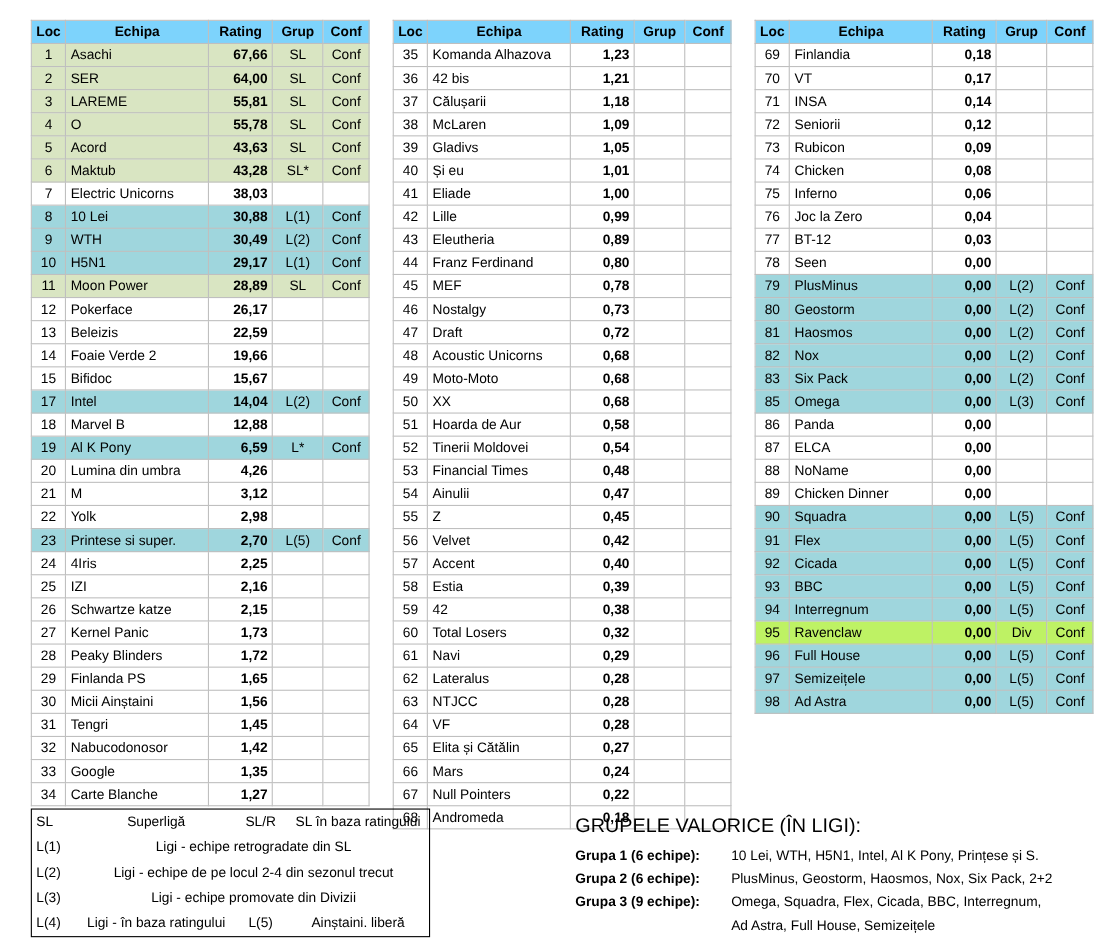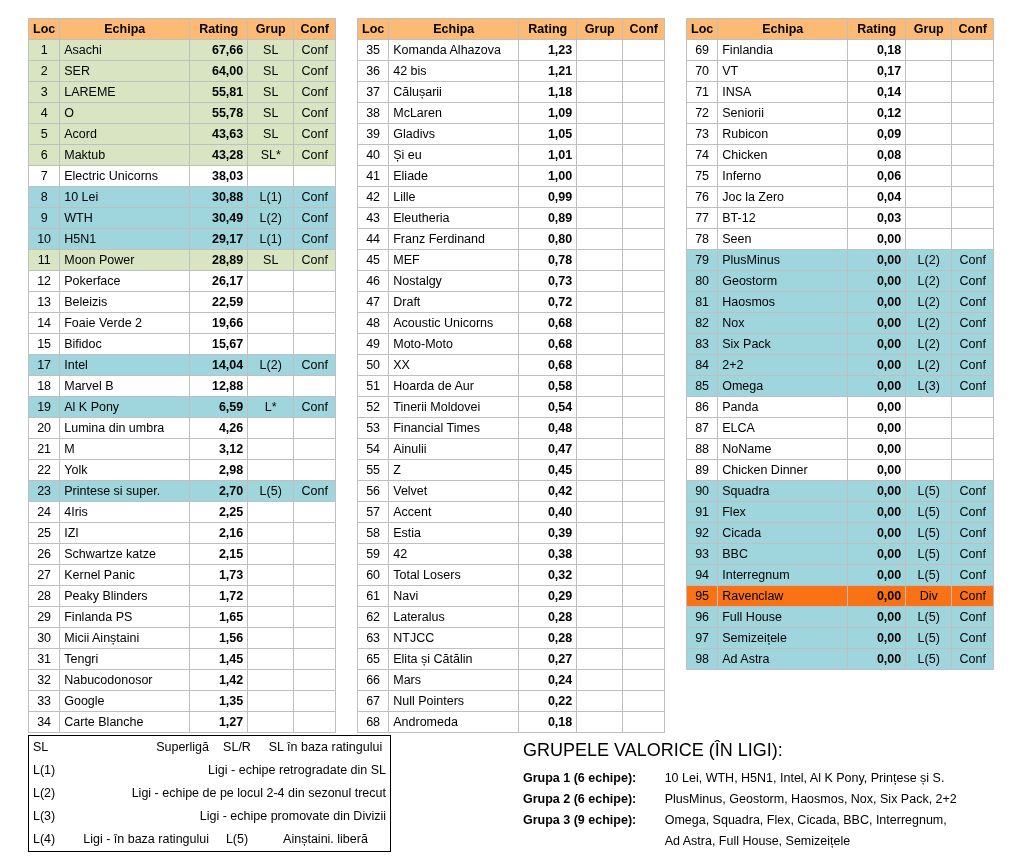--- a/index.html
+++ b/index.html
@@ -19,37 +19,37 @@
     border:1px solid #bfbfbf;
     padding:0 4px;
     height:20px;
     line-height:20px;
     white-space:nowrap;
     box-sizing:border-box;
   }
   table.tbl th{
     font-weight:bold;
     text-align:center;
-    background:#fdba74;
+    background:#7dd3fc;
   }
   .c-loc{width:30px;text-align:center;}
   .c-team{width:130px;text-align:left;}
   .c-rating{width:58px;text-align:right;font-weight:bold;padding-right:6px;}
   .c-grup{width:46px;text-align:center;}
   .c-conf{width:42px;text-align:center;}
 
   
   .t3 .c-team{width:130px;}
   .t3 .c-rating{width:58px;}
   .t3 .c-grup{width:46px;}
   .t3 .c-conf{width:42px;}
 
   .row-green td{background:#d9e5c2;}
   .row-blue td{background:#9fd6dd;}
-  .row-orange td{background:#f97316;}
+  .row-orange td{background:#bef264;}
   .row-plain td{background:#ffffff;}
 
   .tbl1{position:absolute;left:28px;top:18px;}
   .tbl2{position:absolute;left:357px;top:18px;}
   .tbl3{position:absolute;left:686px;top:18px;}
 
   
   .legend{
     position:absolute;left:28px;top:735px;
     width:363px;
@@ -59,21 +59,21 @@
   .legend table{border-collapse:collapse;width:100%;}
   .legend td{
     padding:0 4px;
     height:23px;
     line-height:23px;
     white-space:nowrap;
     font-size:12.5px;
     vertical-align:middle;
   }
   .lg-code{width:34px;text-align:left;}
-  .lg-desc{text-align:right;}
+  .lg-desc{text-align:center;}
   .lg-code2{width:40px;text-align:center;}
   .lg-desc2{text-align:center;}
 
   
   .groups{position:absolute;left:523px;top:740px;width:470px;}
   .groups .g-title{font-weight:normal;font-size:18px;margin-bottom:7px;}
   .groups table{border-collapse:collapse;}
   .groups td{padding:0;height:21px;line-height:21px;vertical-align:top;font-size:12.5px;white-space:nowrap;}
   .g-label{font-weight:bold;width:143px;margin-left:12px;}
   .g-members{width:330px;}
@@ -536,20 +536,27 @@
           <td class="c-conf"></td>
         </tr>
         <tr class="row-plain">
           <td class="c-loc">63</td>
           <td class="c-team">NTJCC</td>
           <td class="c-rating">0,28</td>
           <td class="c-grup"></td>
           <td class="c-conf"></td>
         </tr>
         <tr class="row-plain">
+          <td class="c-loc">64</td>
+          <td class="c-team">VF</td>
+          <td class="c-rating">0,28</td>
+          <td class="c-grup"></td>
+          <td class="c-conf"></td>
+        </tr>
+        <tr class="row-plain">
           <td class="c-loc">65</td>
           <td class="c-team">Elita și Cătălin</td>
           <td class="c-rating">0,27</td>
           <td class="c-grup"></td>
           <td class="c-conf"></td>
         </tr>
         <tr class="row-plain">
           <td class="c-loc">66</td>
           <td class="c-team">Mars</td>
           <td class="c-rating">0,24</td>
@@ -678,27 +685,20 @@
         <tr class="row-blue">
           <td class="c-loc">82</td>
           <td class="c-team">Nox</td>
           <td class="c-rating">0,00</td>
           <td class="c-grup">L(2)</td>
           <td class="c-conf">Conf</td>
         </tr>
         <tr class="row-blue">
           <td class="c-loc">83</td>
           <td class="c-team">Six Pack</td>
-          <td class="c-rating">0,00</td>
-          <td class="c-grup">L(2)</td>
-          <td class="c-conf">Conf</td>
-        </tr>
-        <tr class="row-blue">
-          <td class="c-loc">84</td>
-          <td class="c-team">2+2</td>
           <td class="c-rating">0,00</td>
           <td class="c-grup">L(2)</td>
           <td class="c-conf">Conf</td>
         </tr>
         <tr class="row-blue">
           <td class="c-loc">85</td>
           <td class="c-team">Omega</td>
           <td class="c-rating">0,00</td>
           <td class="c-grup">L(3)</td>
           <td class="c-conf">Conf</td>

